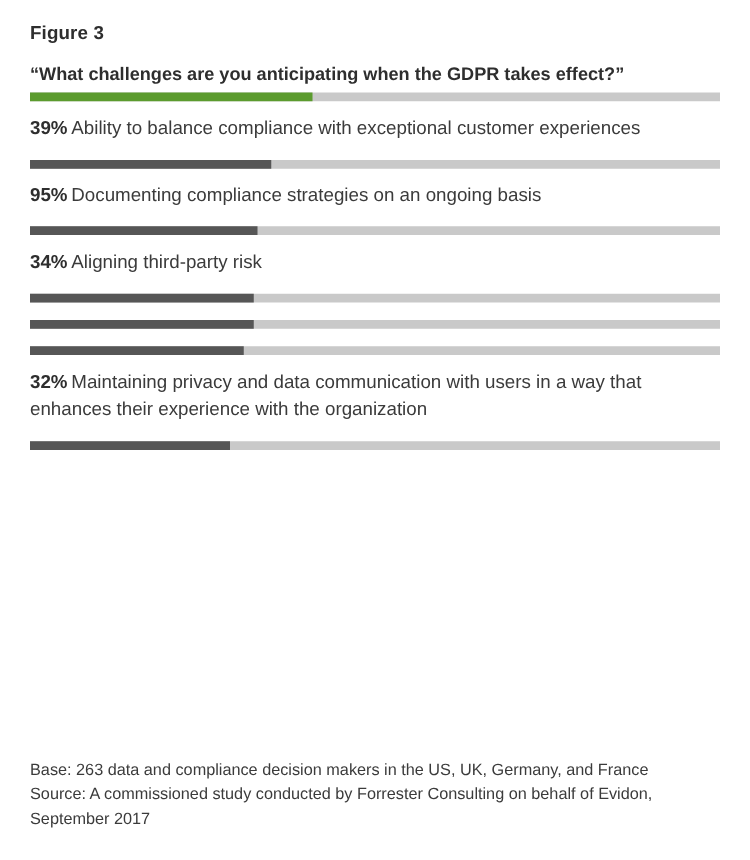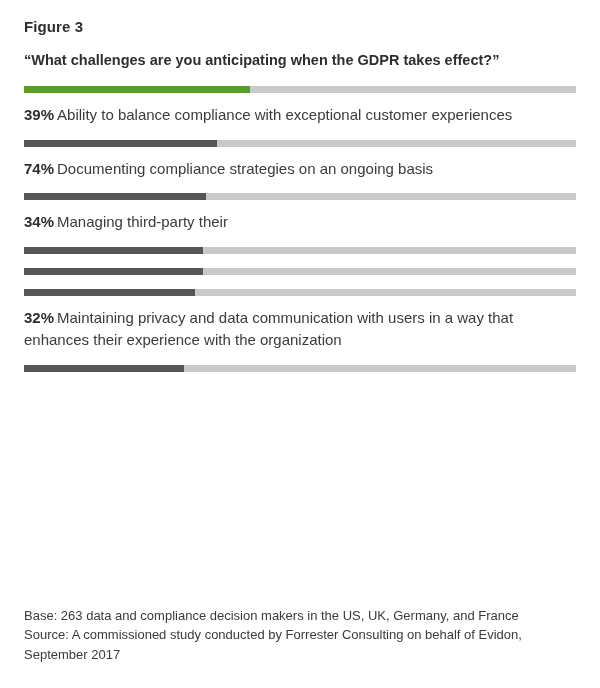--- a/index.html
+++ b/index.html
@@ -25,21 +25,21 @@
     font-size: 15px;
     font-weight: bold;
     color: #2e2e2e;
     letter-spacing: 0.1px;
     margin: 0 0 16px 2px;
   }
   .fig-title {
     font-size: 14.5px;
     font-weight: bold;
     color: #2e2e2e;
-    margin: 0 0 16px 2px;
+    margin: 0 0 4px 2px;
     line-height: 1.3;
   }
   .bars {
     margin: 0;
     padding: 0;
   }
   .bar-row {
     margin-bottom: 14px;
   }
   .track {
@@ -102,30 +102,30 @@
       <div class="bar-text">
         <span class="pct">39%</span><span>Ability to balance compliance with exceptional customer experiences</span>
       </div>
     </div>
 
     <div class="bar-row">
       <div class="track">
         <div class="fill" style="width: 35%; background: rgb(86, 86, 86);"></div>
       </div>
       <div class="bar-text">
-        <span class="pct">74%</span><span>Documenting compliance strategies on an ongoing basis</span>
+        <span class="pct">95%</span><span>Documenting compliance strategies on an ongoing basis</span>
       </div>
     </div>
 
     <div class="bar-row">
       <div class="track">
         <div class="fill" style="width: 33%; background: rgb(86, 86, 86);"></div>
       </div>
       <div class="bar-text">
-        <span class="pct">34%</span><span>Managing third-party their</span>
+        <span class="pct">34%</span><span>Aligning third-party risk</span>
       </div>
     </div>
 
     <div class="bar-row">
       <div class="track">
         <div class="fill" style="width: 32.5%; background: rgb(86, 86, 86);"></div>
       </div>
     </div>
 
     <div class="bar-row">

